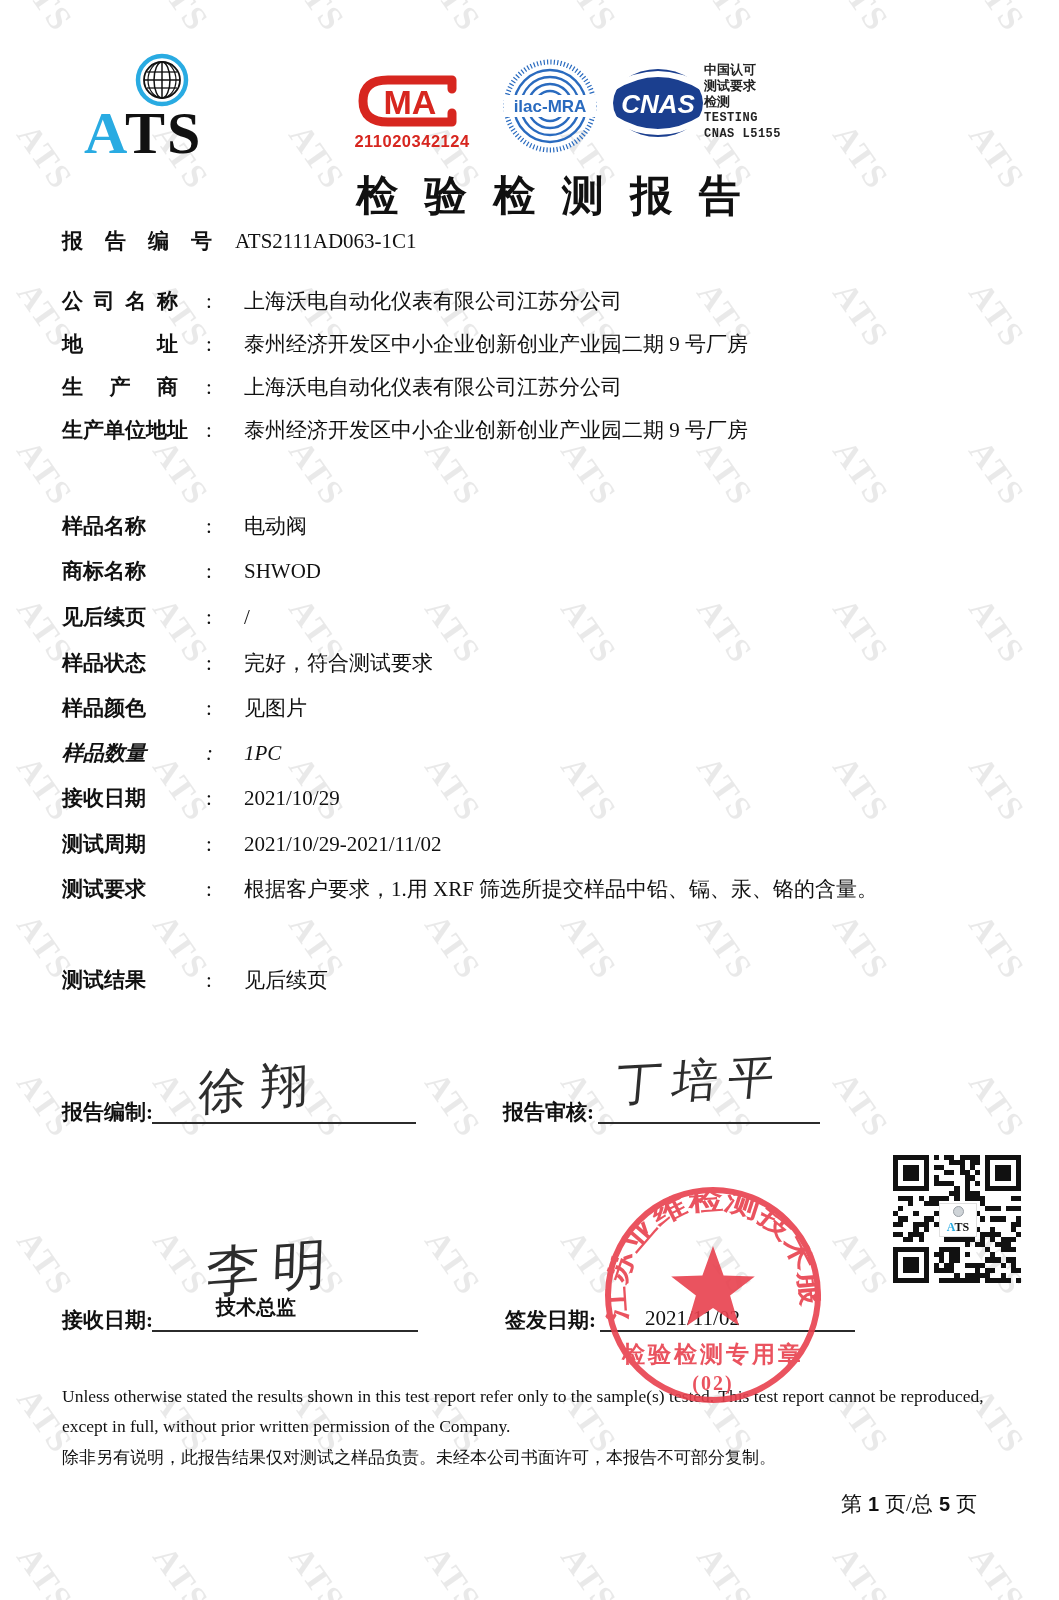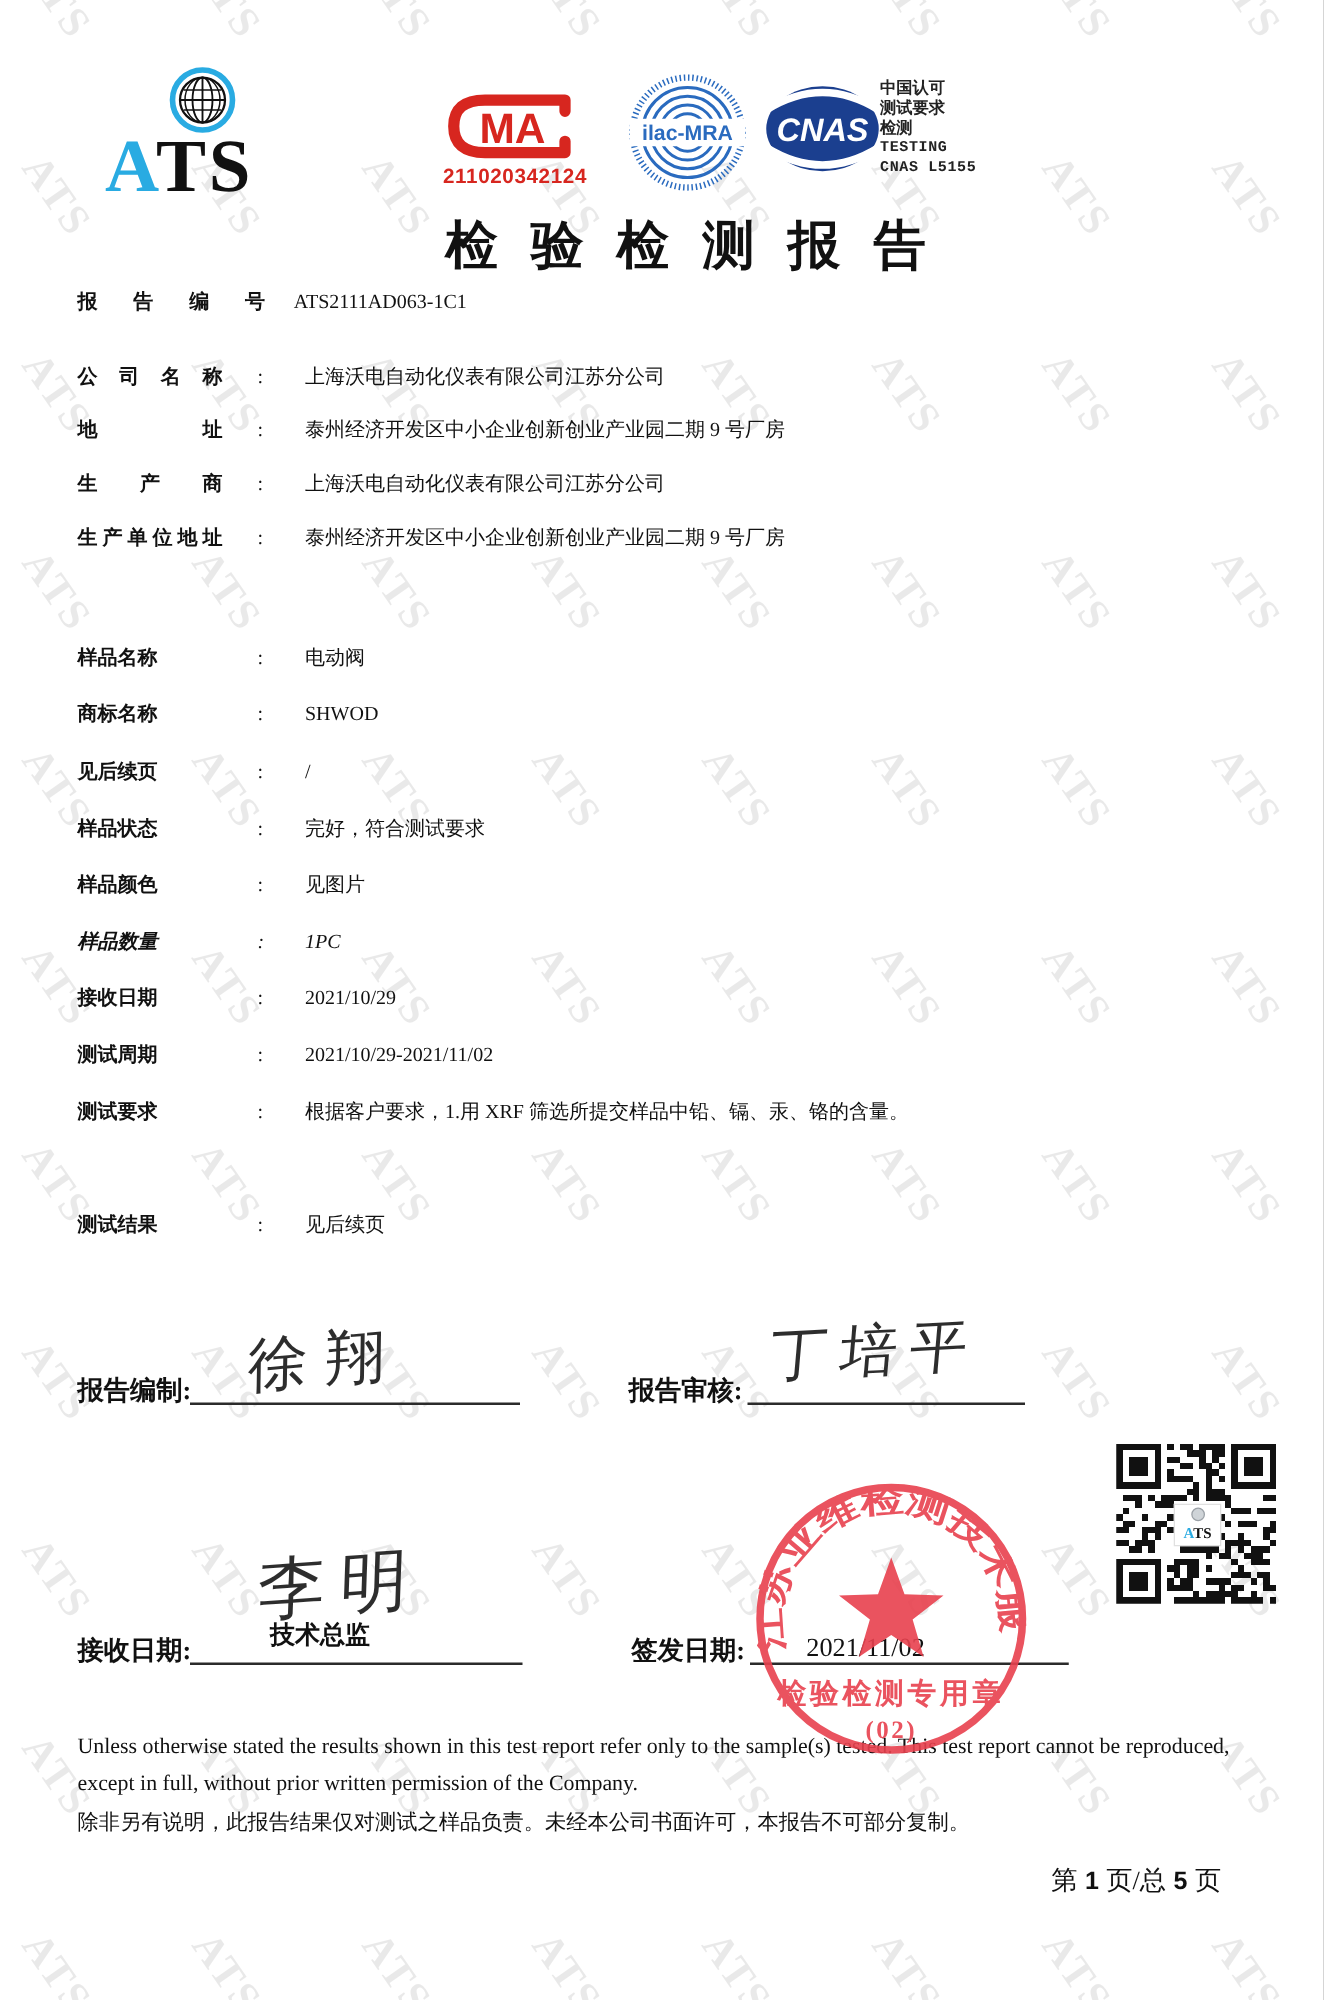--- a/index.html
+++ b/index.html
@@ -13,21 +13,21 @@
   
   .cma-number{position:absolute;left:350px;top:132px;width:124px;text-align:center;
       color:#d7261f;font-family:"Liberation Sans",sans-serif;font-size:16.5px;font-weight:bold;letter-spacing:.5px;}
   .cert-block{position:absolute;left:704px;top:62px;font-family:"Liberation Sans",sans-serif;
       font-size:13px;line-height:16px;font-weight:bold;color:#222;}
   .cert-block .mono{font-family:"Liberation Mono",monospace;font-size:12px;letter-spacing:.5px;}
   
   .title{position:absolute;top:168px;left:0;right:0;text-align:center;padding-left:46px;
       font-size:42px;font-weight:bold;letter-spacing:8px;white-space:nowrap;}
   
-  .row{position:absolute;left:62px;height:28px;font-size:16px;line-height:27px;white-space:nowrap;}
+  .row{position:absolute;left:62px;height:28px;font-size:21px;line-height:27px;white-space:nowrap;}
   .row .lbl{font-weight:bold;display:inline-block;}
   .row .jlabel{width:116px;text-align:justify;text-align-last:justify;}
   .row .rlabel{width:150px;text-align:justify;text-align-last:justify;}
   .row .colon{position:absolute;left:144px;top:0;}
   .row .val{position:absolute;left:182px;top:0;}
   .row.report .val{left:173px;}
   .intro{position:absolute;left:62px;top:458px;font-size:21px;font-weight:bold;white-space:nowrap;}
   .req2{position:absolute;left:362px;top:921px;font-size:21px;white-space:nowrap;}
   
   .sig-label{position:absolute;font-size:21px;font-weight:bold;white-space:nowrap;}

